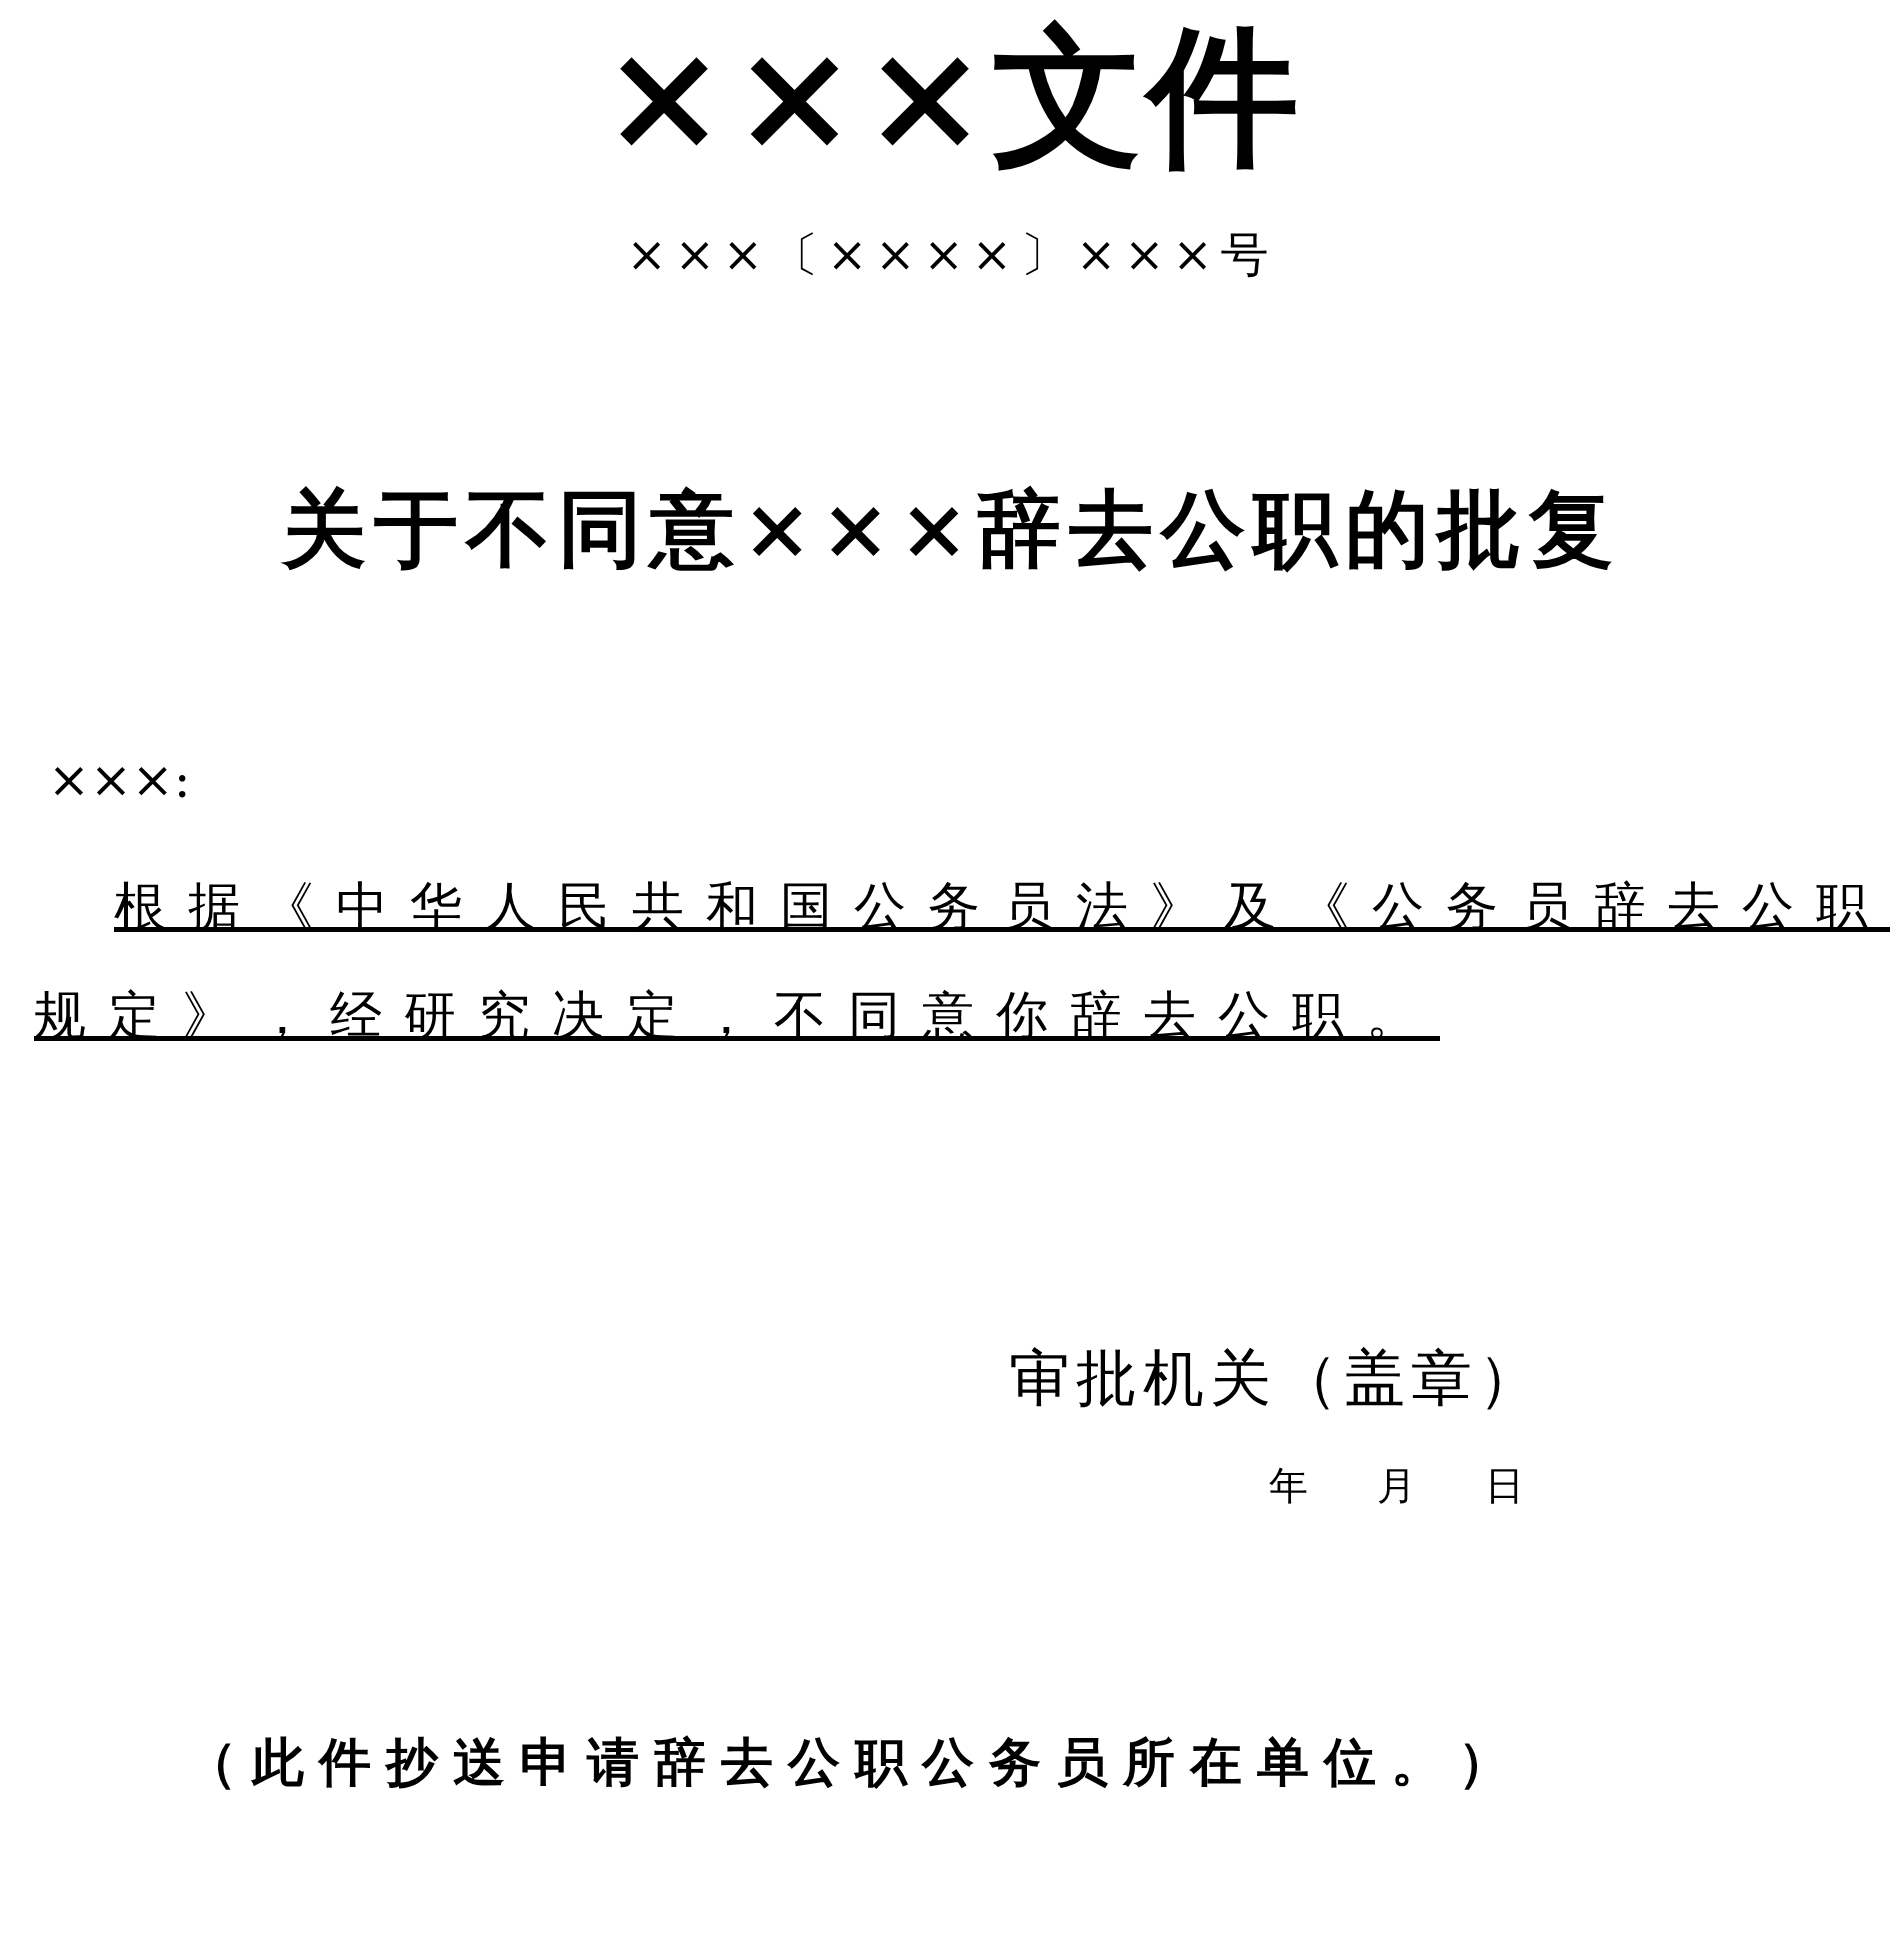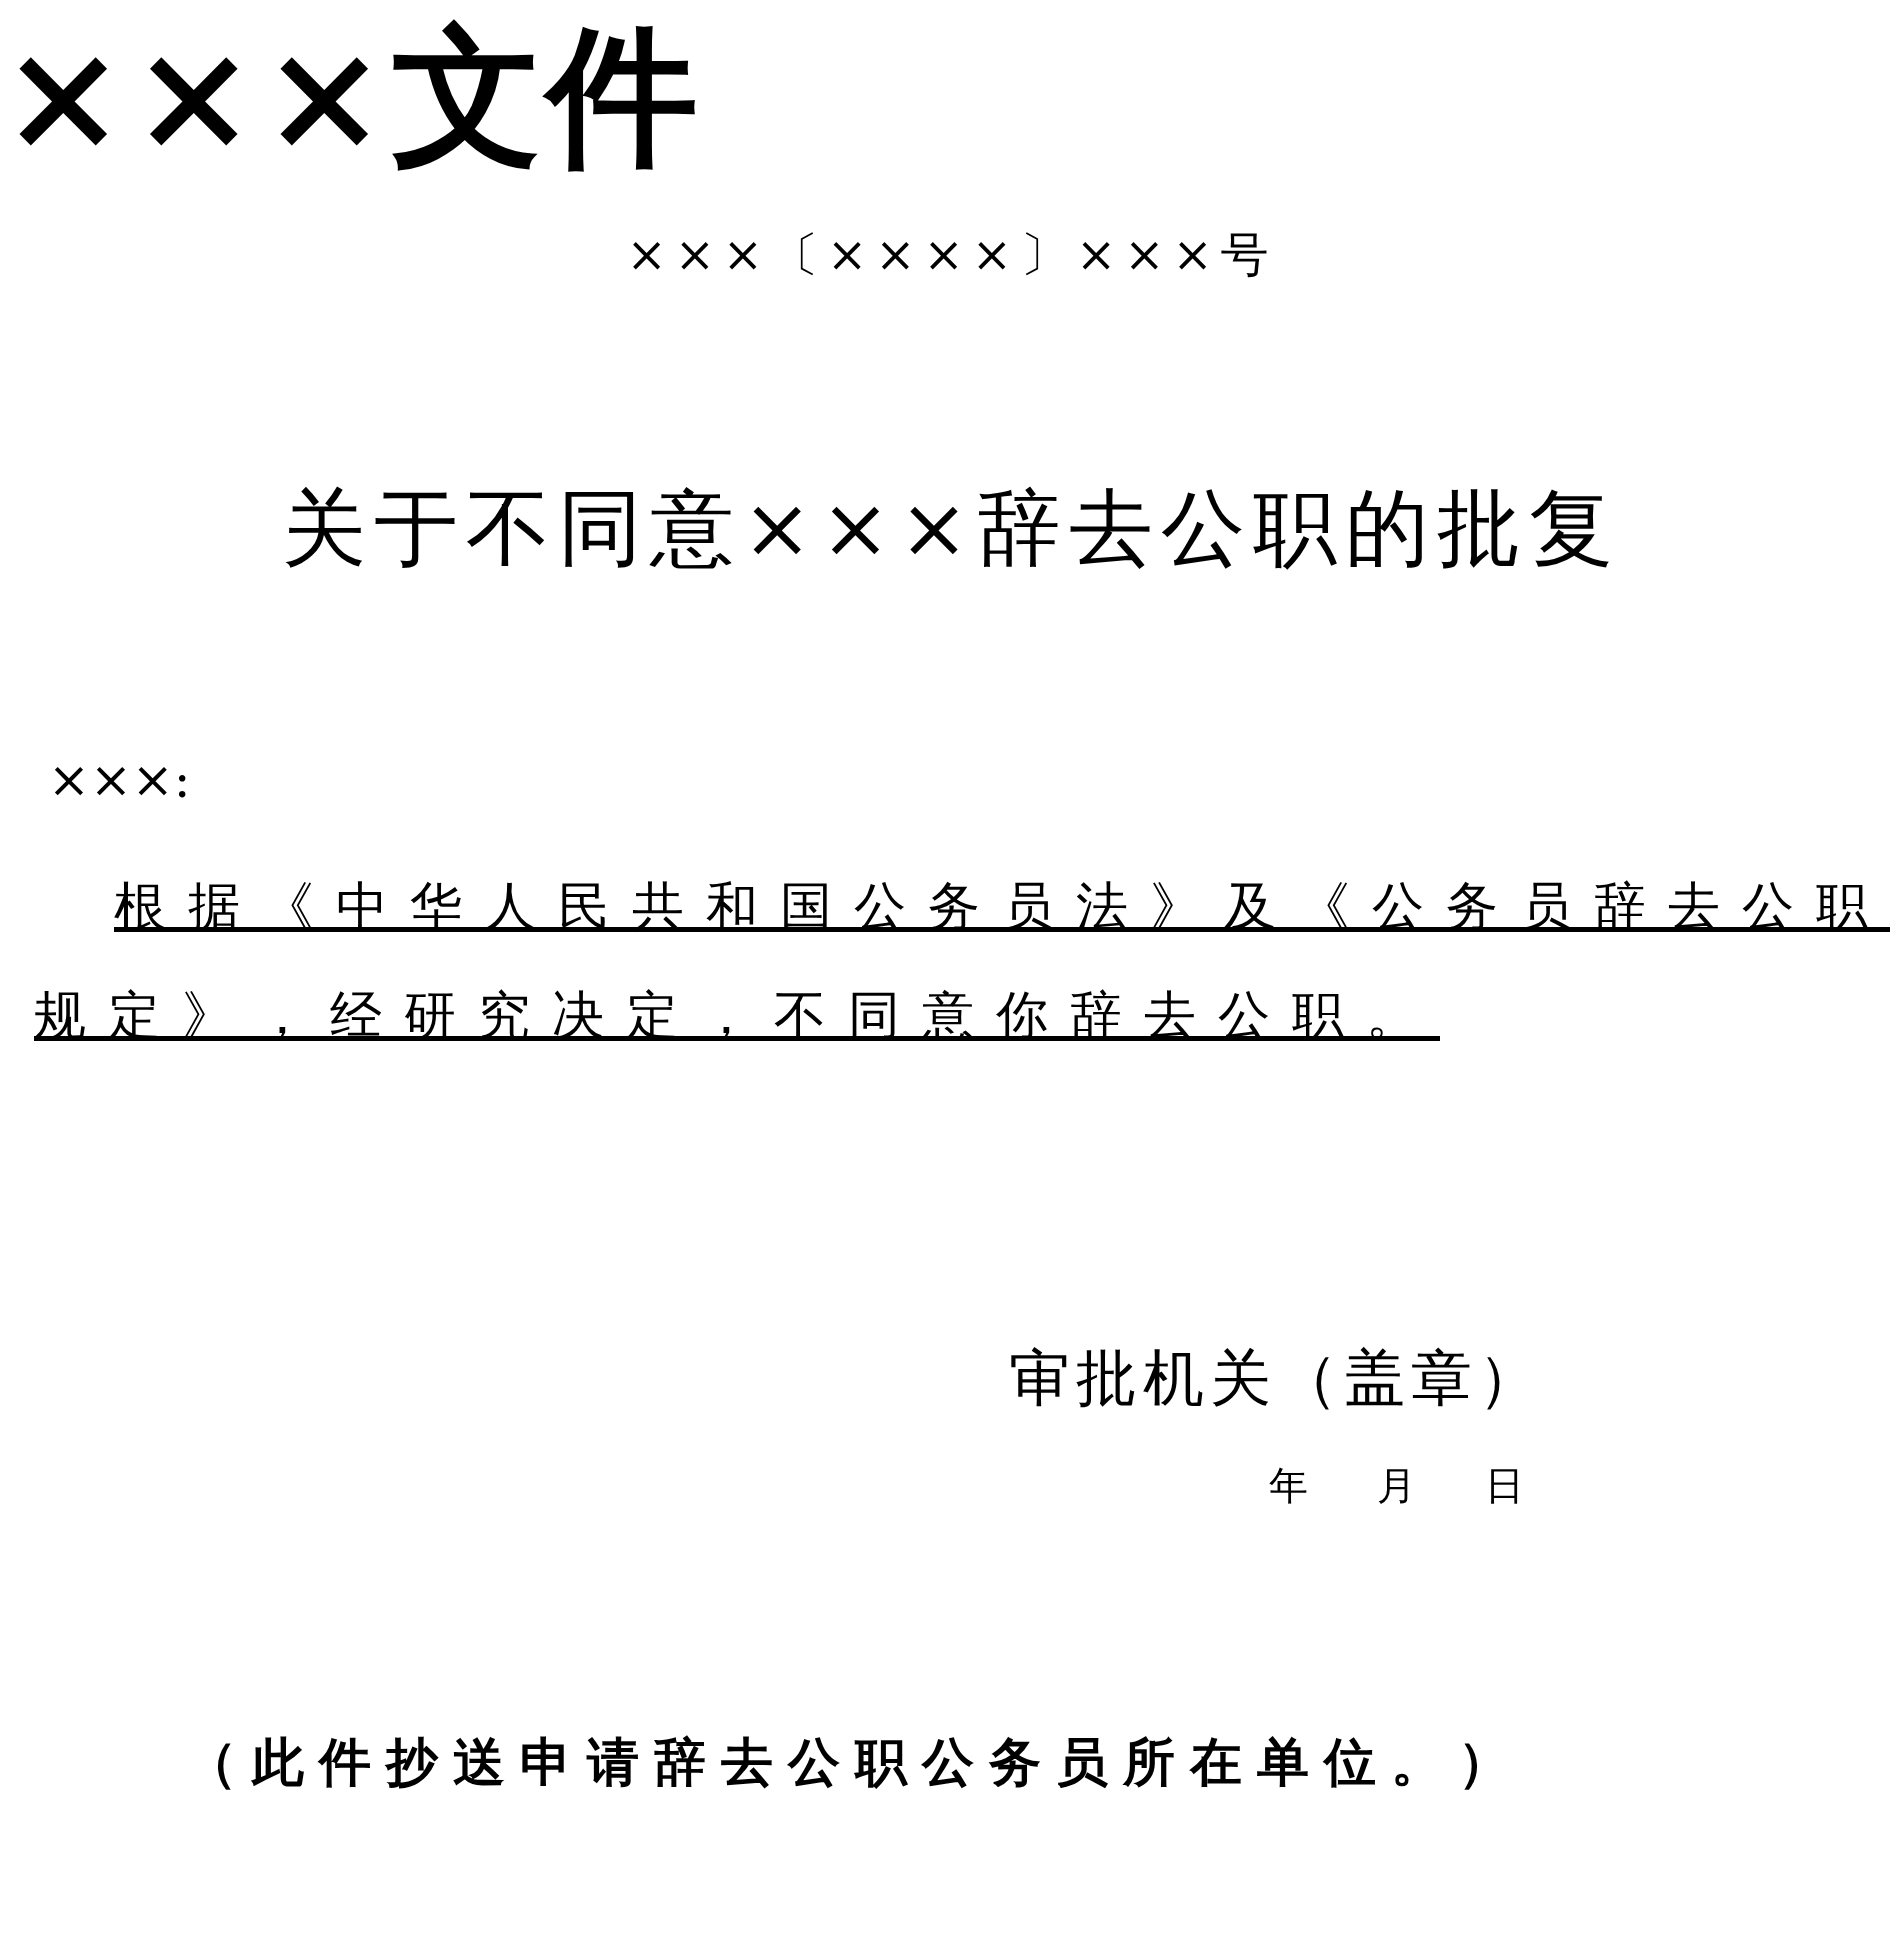--- a/index.html
+++ b/index.html
@@ -14,20 +14,21 @@
     background: #ffffff;
     color: #000000;
     font-family: "DejaVu Serif", serif;
     overflow: hidden;
   }
   .letterhead {
     position: absolute;
     top: 2px;
     left: 0;
     width: 100%;
+    text-align: center;
     font-size: 151px;
     font-weight: 700;
     line-height: 1.25;
     letter-spacing: 4px;
     white-space: nowrap;
   }
   .doc-number {
     position: absolute;
     top: 221px;
     left: 0;
@@ -39,21 +40,21 @@
     line-height: 1.4;
     white-space: nowrap;
   }
   .doc-title {
     position: absolute;
     top: 470px;
     left: 0;
     width: 100%;
     text-align: center;
     font-size: 84px;
-    font-weight: 400;
+    font-weight: 700;
     letter-spacing: 8px;
     line-height: 1.4;
     white-space: nowrap;
   }
   .salutation {
     position: absolute;
     top: 748px;
     left: 48px;
     font-size: 50px;
     font-weight: 400;

